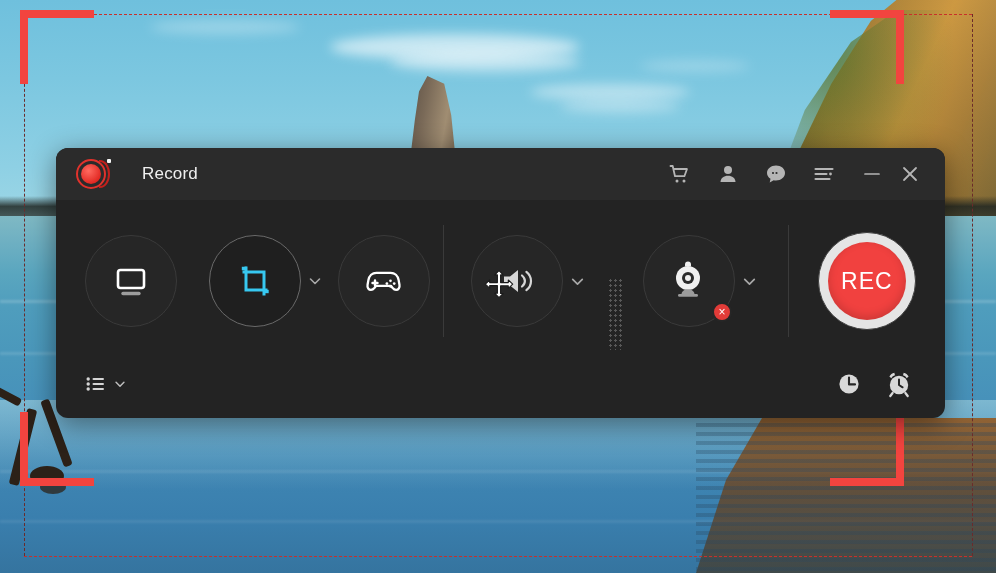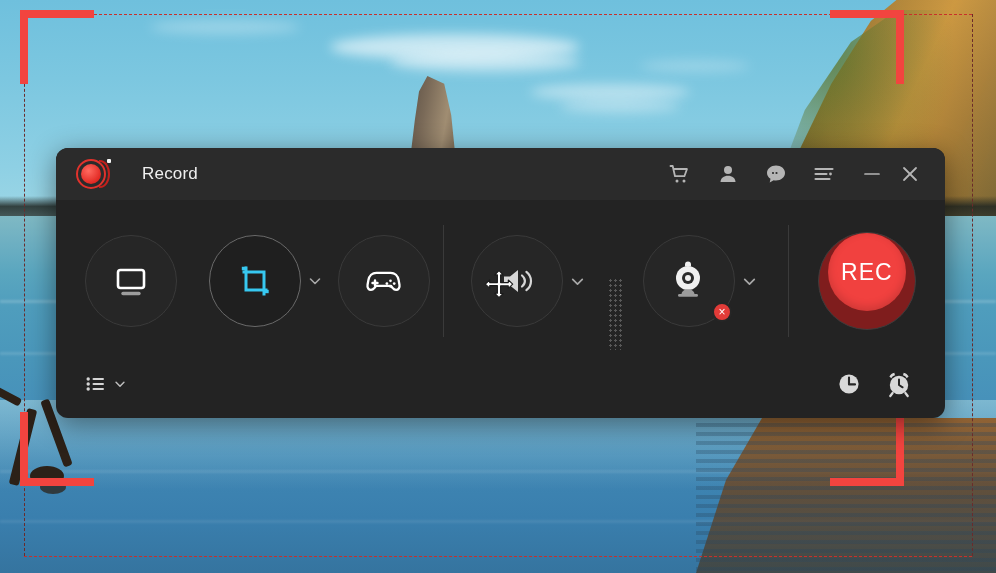--- a/index.html
+++ b/index.html
@@ -196,21 +196,21 @@
 
   .drag-dots {
     position: absolute; left: 608px; top: 278px; width: 16px; height: 72px;
     background-image:
       radial-gradient(circle, #5e5e5e 1px, transparent 1.4px);
     background-size: 5px 5px; opacity: .9;
   }
 
   .rec-btn {
     width: 98px; height: 98px; border-radius: 50%;
-    background: #7f1d1d; display:flex; align-items:flex-start; justify-content:center;
+    background: #e5e5e5; display:flex; align-items:center; justify-content:center;
     border: 1px solid #3d3d3d; cursor: pointer;
   }
   .rec-inner {
     width: 78px; height: 78px; border-radius: 50%;
     background: #f1413f; display:flex; align-items:center; justify-content:center;
     color: #fff; font-size: 23px; letter-spacing: 1px;
     box-shadow: inset 0 -3px 10px rgba(0,0,0,.16);
   }
 
   .bottom-row {

